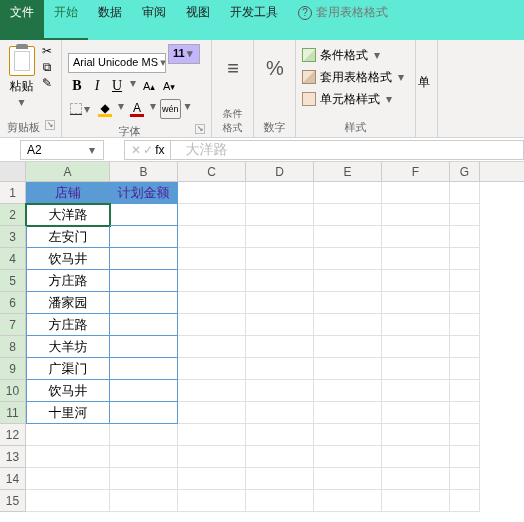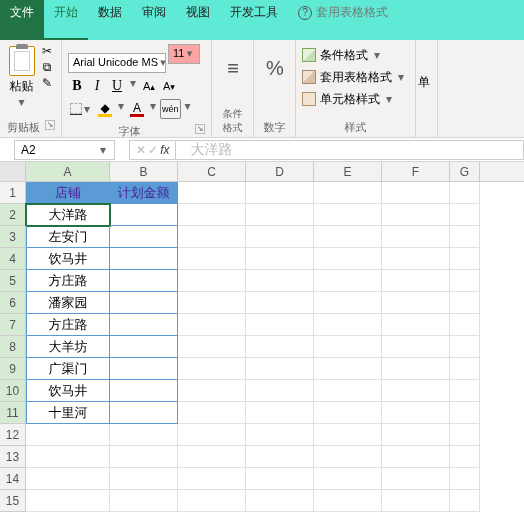--- a/index.html
+++ b/index.html
@@ -26,21 +26,21 @@
 .paste-icon { width:26px; height:30px; background:#fff; border:1px solid #c98b00; border-radius:2px; position:relative; margin-top:2px; }
 .paste-icon::before { content:""; position:absolute; top:-3px; left:6px; width:12px; height:5px; background:#888; border-radius:2px 2px 0 0; }
 .paste-icon::after { content:""; position:absolute; top:4px; left:4px; width:14px; height:18px; background:#fff; border:1px solid #ccc; }
 .paste-label { font-size:12px; margin-top:2px; }
 .cut-icon, .copy-icon, .brush-icon { width:16px; height:14px; display:flex; align-items:center; justify-content:center; font-size:12px; }
 
 
 .font { width:150px; }
 .font-row { display:flex; gap:2px; margin-bottom:3px; }
 .font-name { border:1px solid #aaa; background:#fff; width:98px; height:20px; font-size:11px; padding:2px 4px; white-space:nowrap; overflow:hidden;margin-top:9px; }
-.font-size { border:1px solid #aaa; background:#fca5a5; width:32px; height:20px; font-size:11px; padding:2px 4px; }
+.font-size { border:1px solid #aaa; background:#c4b5fd; width:32px; height:20px; font-size:11px; padding:2px 4px;font-weight:bold; }
 .dd { display:inline-block; width:10px; text-align:center; color:#666; }
 .btn { display:inline-flex; align-items:center; justify-content:center; height:20px; min-width:18px; padding:0 2px; }
 .bold { font-weight:bold; font-family:"Times New Roman"; font-size:14px; }
 .italic { font-style:italic; font-family:"Times New Roman"; font-size:14px; }
 .underline { text-decoration:underline; font-family:"Times New Roman"; font-size:14px; }
 .border-icon { width:12px; height:12px; border:1px solid #333; border-top:none; border-right:none; border-left:none; display:inline-block; position:relative; }
 .border-icon::before { content:""; position:absolute; inset:0; border:1px dashed #aaa; }
 .fill-icon { display:inline-flex; flex-direction:column; align-items:center; line-height:1; }
 .fill-bar { width:14px; height:3px; background:#ffc000; }
 .fontcolor-bar { width:14px; height:3px; background:#c00000; }
@@ -56,24 +56,24 @@
 .style-row { display:flex; align-items:center; gap:4px; height:20px; font-size:12px; margin:1px 0; white-space:nowrap; }
 .style-row .sq { width:14px; height:14px; border:1px solid #7ba85f; background:linear-gradient(135deg,#e6f2dc 50%,#c5e0b4 50%); }
 .style-row .sq2 { border-color:#a8896e; background:linear-gradient(135deg,#f2e2d2 50%,#d9c2a8 50%); }
 .style-row .sq3 { border-color:#b08e6e; background:#f4e3d0; }
 
 
 .single { width:22px; padding:4px 2px; }
 
 
 .fbar { display:flex; align-items:center; border-bottom:1px solid #d4d4d4; height:24px; background:#fff; }
-.namebox { width:101px; border:1px solid #ccc; height:20px; margin:14px; padding:2px 6px; font-size:12px; display:flex; align-items:center; }
+.namebox { width:84px; border:1px solid #ccc; height:20px; margin:20px; padding:2px 6px; font-size:12px; display:flex; align-items:center; }
 .namebox .dd { margin-left:auto; }
 .fbtns { display:flex; align-items:center; gap:2px; border:1px solid #ccc; height:20px; padding:0 6px; color:#bbb; }
-.fbtns .fx { font-style:italic; color:#404040; font-size:12px; }
+.fbtns .fx { color:#000000; font-size:12px; }
 .formula { flex:1; border:1px solid #ccc; border-left:none; height:20px; padding:2px 6px; display:flex; align-items:center; }
 .watermark { color:#bbb; font-size:14px; margin-left:8px; }
 
 
 .grid { position:relative; }
 .colheads { display:flex; height:20px; background:#f3f2f1; border-bottom:1px solid #ccc; }
 .corner { width:26px; border-right:1px solid #ccc; background:#e6e6e6; }
 .colhead { border-right:1px solid #ccc; text-align:center; line-height:20px; color:#555; font-size:12px; }
 .colA { width:84px; background:#d6ead4; } 
 .colB { width:68px; }

